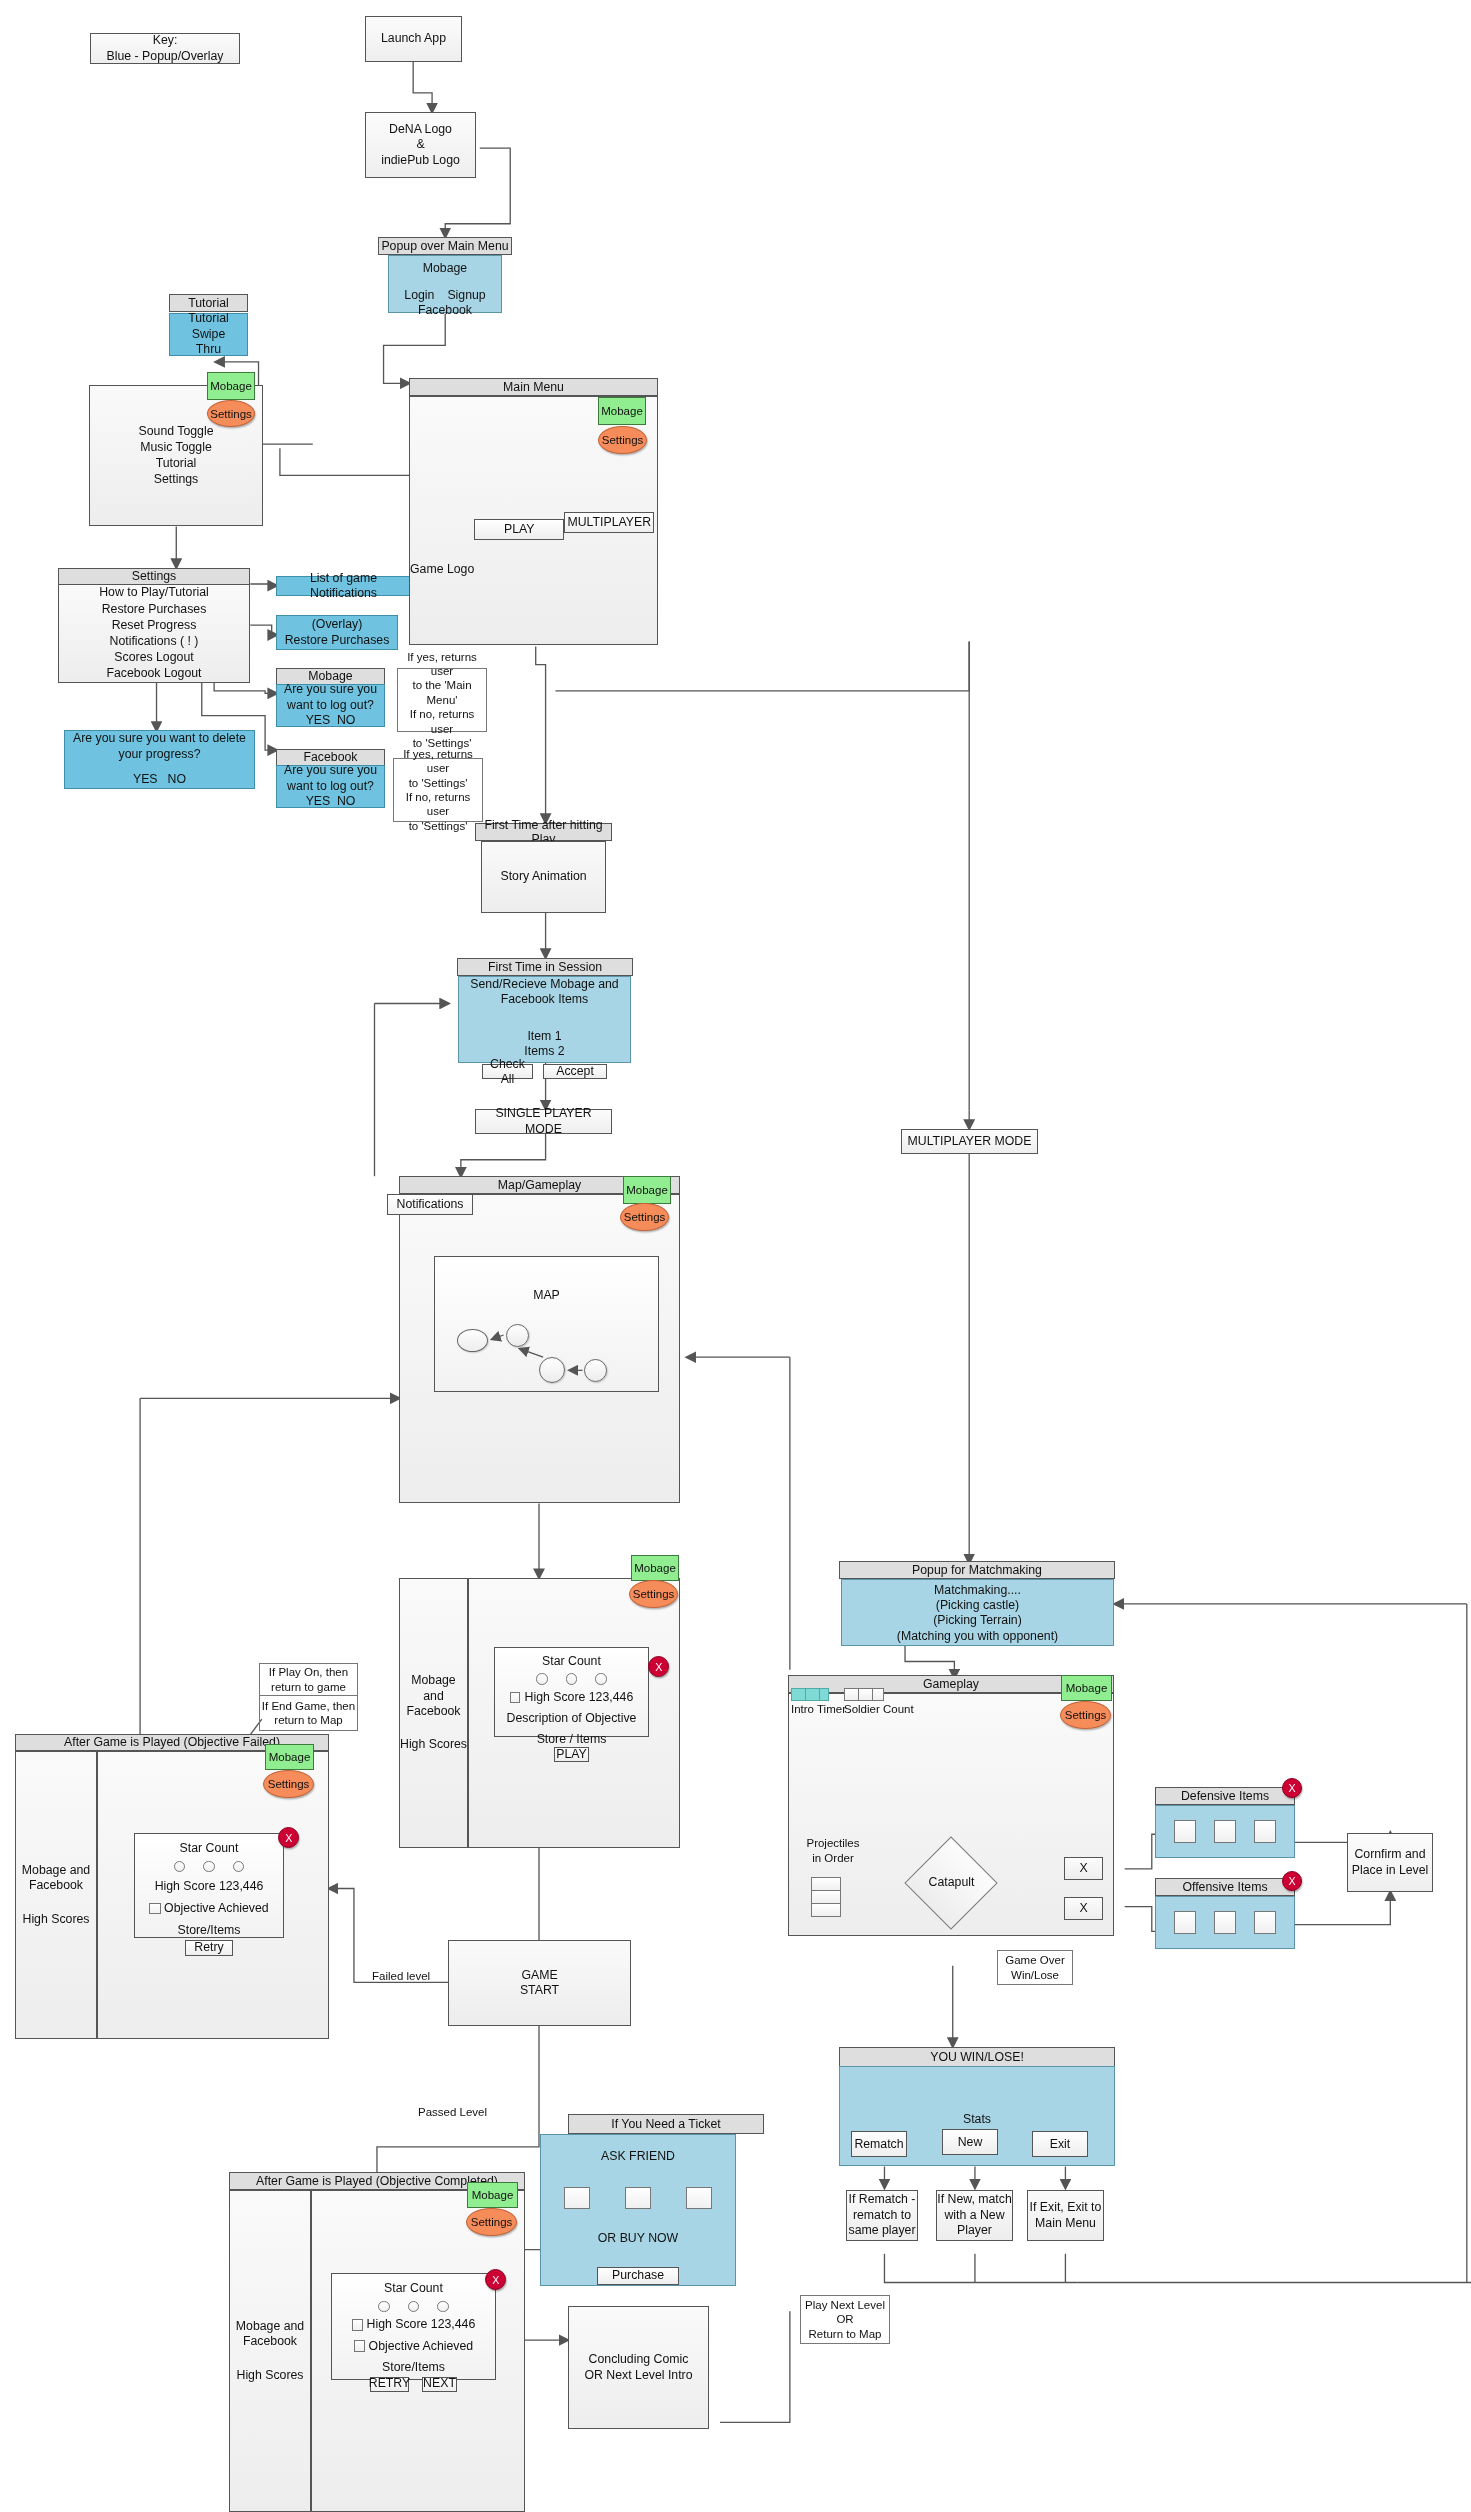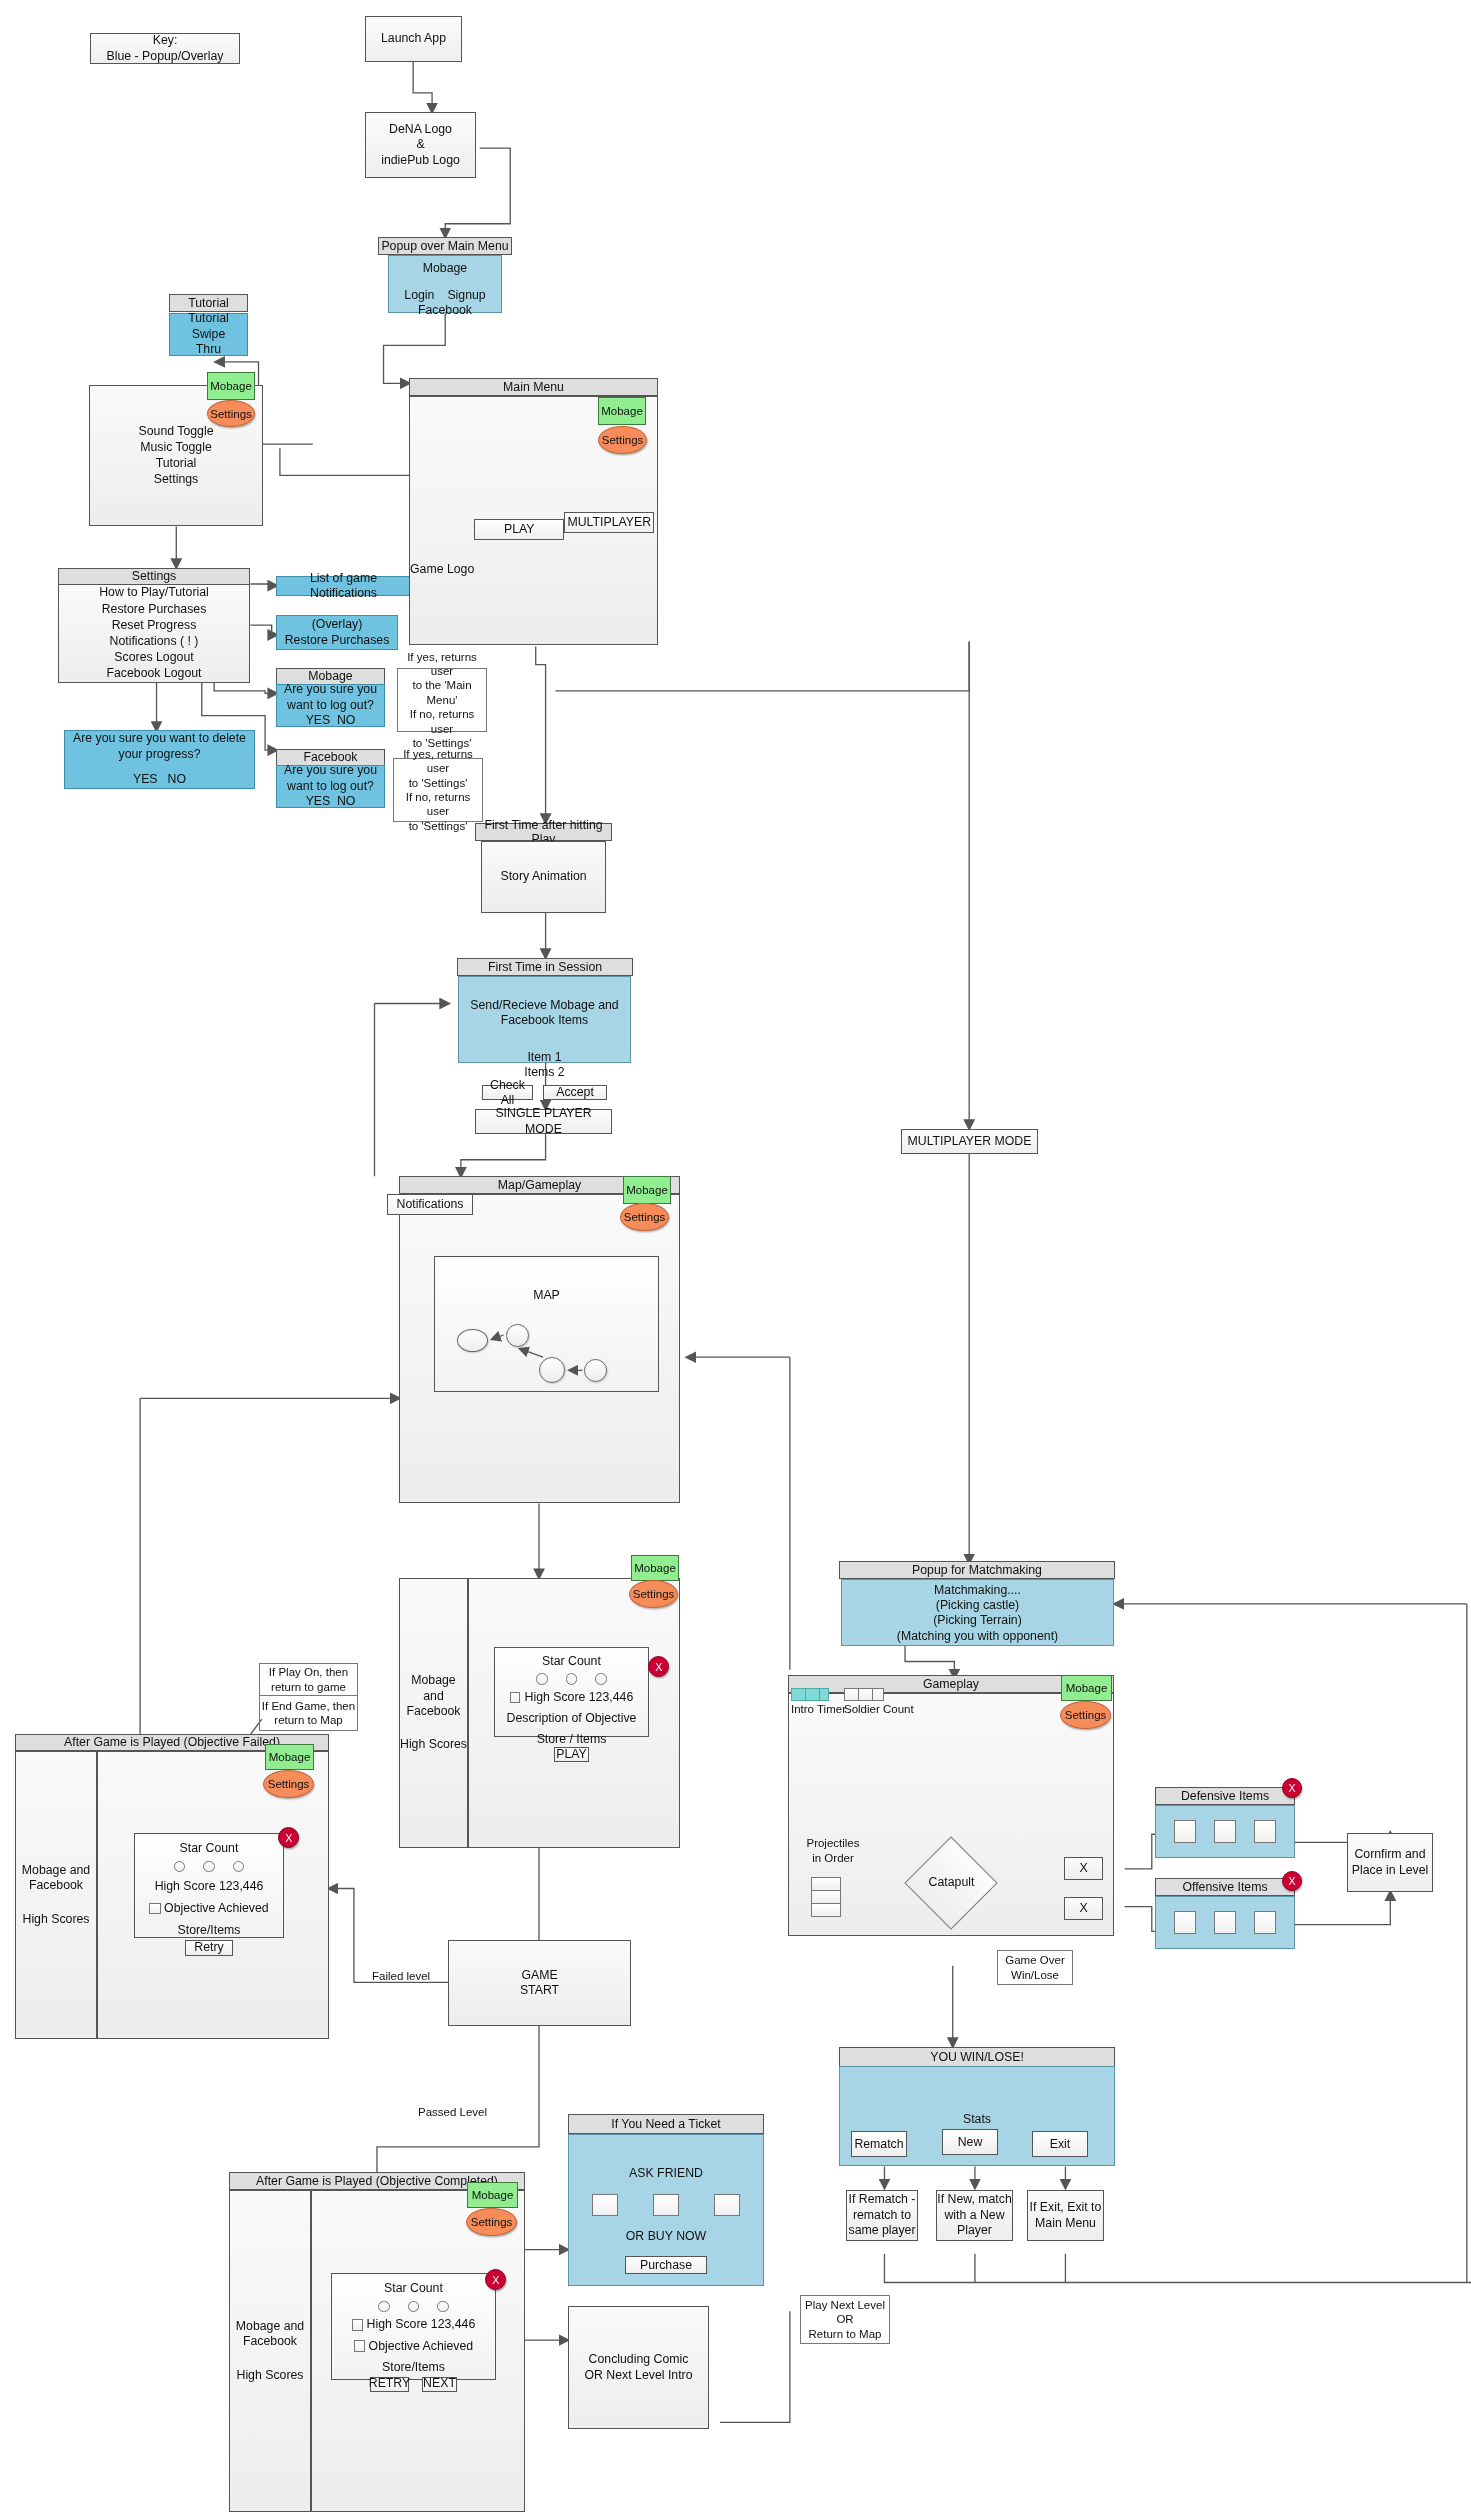--- a/index.html
+++ b/index.html
@@ -262,21 +262,21 @@
     <div class="btn" style="position:relative;left:0;top:0;margin-top:18px;width:90px;height:20.6px">PLAY</div>
     <div class="btn" style="position:relative;left:0;top:0;margin-top:4px;width:90px;height:20.6px">MULTIPLAYER</div>
   </div>
   <div class="mobage" style="left:598px;top:397px;width:48px;height:28px">Mobage</div>
   <div class="settings" style="left:598px;top:426px;width:49px;height:28px">Settings</div>
 
   <div class="hdr" style="left:475px;top:823px;width:137px;height:18px">First Time after hitting Play</div>
   <div class="node plain" style="left:481px;top:841px;width:125px;height:72px">Story Animation</div>
 
   <div class="hdr" style="left:457px;top:958px;width:176px;height:18px">First Time in Session</div>
-  <div class="node blue" style="left:458px;top:976px;width:173px;height:87px;flex-direction:column;justify-content:flex-start;padding-top:21px">
+  <div class="node blue" style="left:458px;top:976px;width:173px;height:87px;flex-direction:column;justify-content:flex-start;padding-top:0">
     <span>Send/Recieve Mobage and</span>
     <span>Facebook Items</span>
     <span style="margin-top:21px">Item 1</span>
     <span>Items 2</span>
     <span style="display:flex;gap:10px;margin-top:5px">
       <span class="btn" style="position:relative;width:51px;height:15px">Check All</span>
       <span class="btn" style="position:relative;width:64px;height:15px">Accept</span>
     </span>
   </div>
 
@@ -397,21 +397,21 @@
     </span>
     <span style="margin-top:5.8px">Store/Items</span>
     <span style="display:flex;gap:13px;margin-top:1.6px">
       <span class="btn" style="position:relative;width:39px;height:15px">RETRY</span>
       <span class="btn" style="position:relative;width:35px;height:15px">NEXT</span>
     </span>
   </div>
   <div class="xbadge" style="left:485px;top:2269px;width:21.4px;height:21.4px">X</div>
 
   <div class="hdr" style="left:568px;top:2114px;width:196px;height:20px">If You Need a Ticket</div>
-  <div class="node blue" style="left:568px;top:2134px;width:196px;height:152px;flex-direction:column;justify-content:flex-start;padding-top:31px">
+  <div class="node blue" style="left:540px;top:2134px;width:196px;height:152px;flex-direction:column;justify-content:space-between;padding-top:14px">
     <span style="font-size:12.3px">ASK FRIEND</span>
     <span style="display:flex;gap:35px;margin-top:13px">
       <span class="sq" style="position:relative;width:26px;height:22px"></span>
       <span class="sq" style="position:relative;width:26px;height:22px"></span>
       <span class="sq" style="position:relative;width:26px;height:22px"></span>
     </span>
     <span style="margin-top:13px">OR BUY NOW</span>
     <span class="btn" style="position:relative;width:82px;height:18px;margin-top:11.5px">Purchase</span>
   </div>
 

